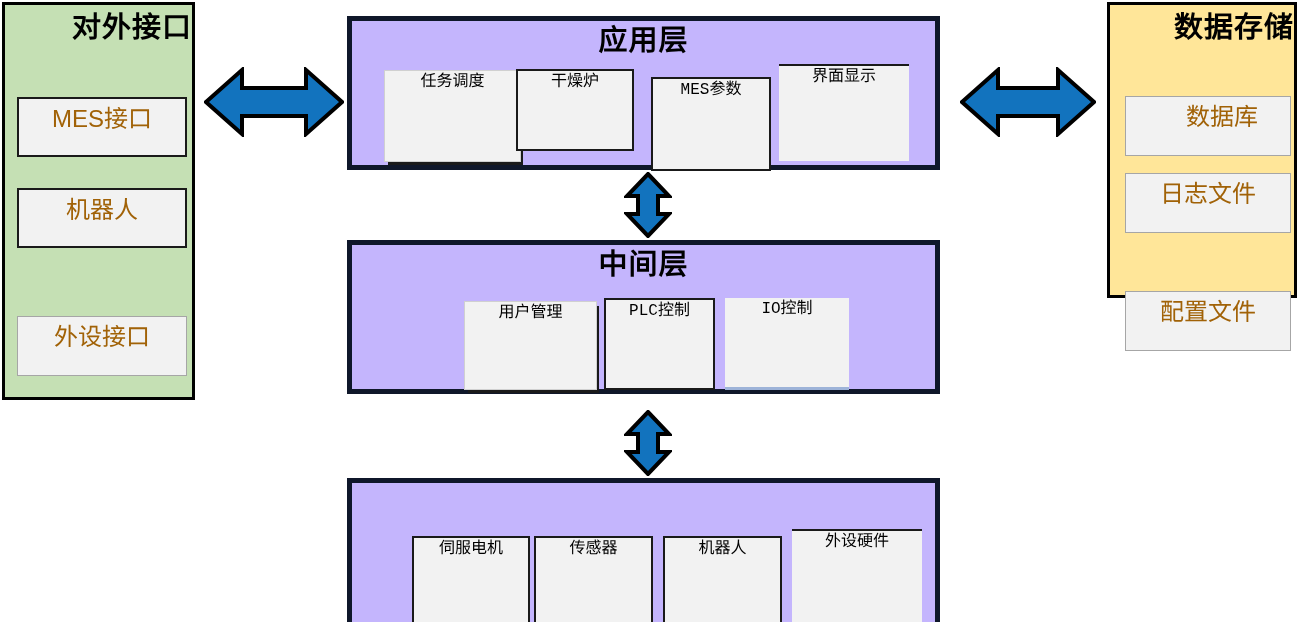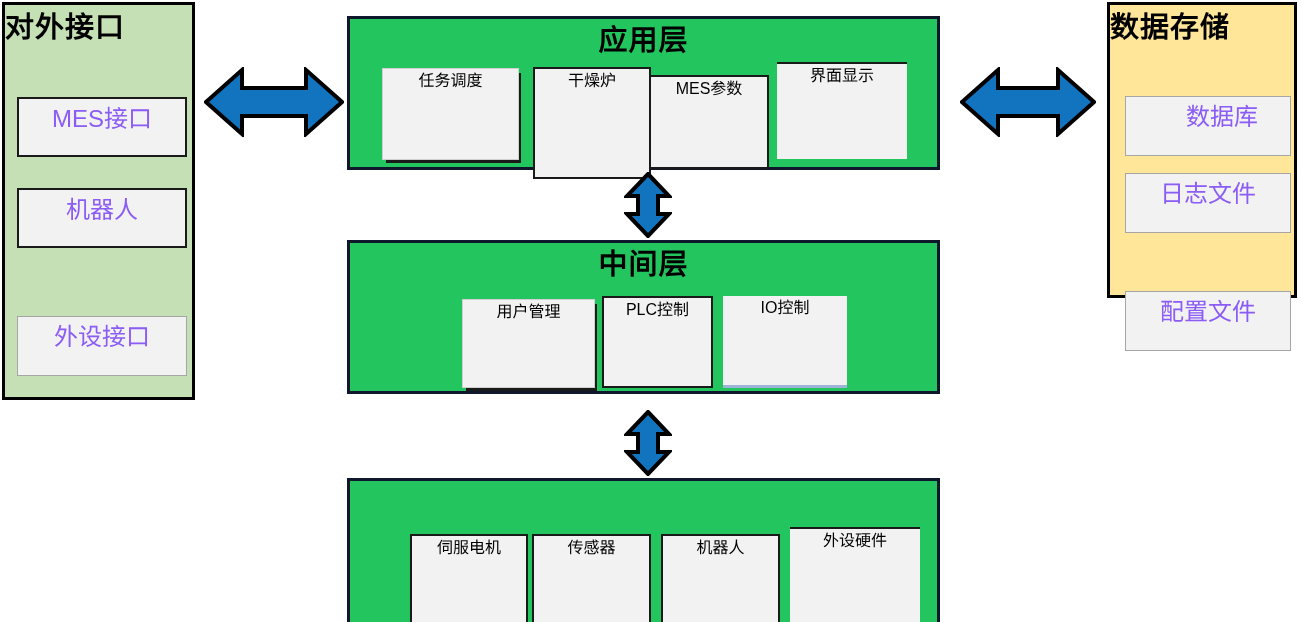--- a/index.html
+++ b/index.html
@@ -23,50 +23,51 @@
   .side-panel {
     position: absolute;
     box-sizing: border-box;
     border: 3px solid #000000;
   }
   .side-panel .panel-title {
     position: absolute;
     left: 0;
     right: 0;
     top: 6px;
-    text-align: left;
+    text-align: right;
     font-size: 29px;
     font-weight: bold;
     color: #000000;
     letter-spacing: 1px;
     line-height: 1.15;
   }
   .side-item {
     position: absolute;
     box-sizing: border-box;
     background: #F2F2F2;
     border: 1px solid #A6A6A6;
     display: flex;
     align-items: flex-start;
     justify-content: center;
     font-size: 24px;
-    color: #8b5cf6;
+    color: #a16207;
     padding-top: 6px;
     line-height: 1.15;
   }
   .side-item.framed {
     border: 2px solid #1a1a1a;
   }
 
   
   .layer {
     position: absolute;
     box-sizing: border-box;
-    background: #22c55e;
-    border: 3px solid #0f172a;
+    background: #c4b5fd;
+    border: 5px solid #0f172a;
+    font-family: Liberation Mono, monospace;
   }
   .layer .layer-title {
     position: absolute;
     left: 0;
     right: 0;
     top: 5px;
     text-align: center;
     font-size: 29px;
     font-weight: bold;
     color: #000000;
@@ -137,21 +138,21 @@
     </div>
   </div>
 
   <div class="layer" style="left:347px; top:16px; width:593px; height:154px;">
     <div class="layer-title">应用层</div>
 
     <div class="mod b-shadow" style="left:32px; top:49px; width:137px; height:92px;">
       <span>任务调度</span>
     </div>
 
-    <div class="mod b-full" style="left:183px; top:48px; width:118px; height:112px;">
+    <div class="mod b-full" style="left:164px; top:48px; width:118px; height:82px;">
       <span>干燥炉</span>
     </div>
 
     <div class="mod b-full" style="left:299px; top:56px; width:120px; height:94px;">
       <span>MES参数</span>
     </div>
 
     <div class="mod b-top" style="left:427px; top:45px; width:130px; height:95px;">
       <span>界面显示</span>
     </div>

